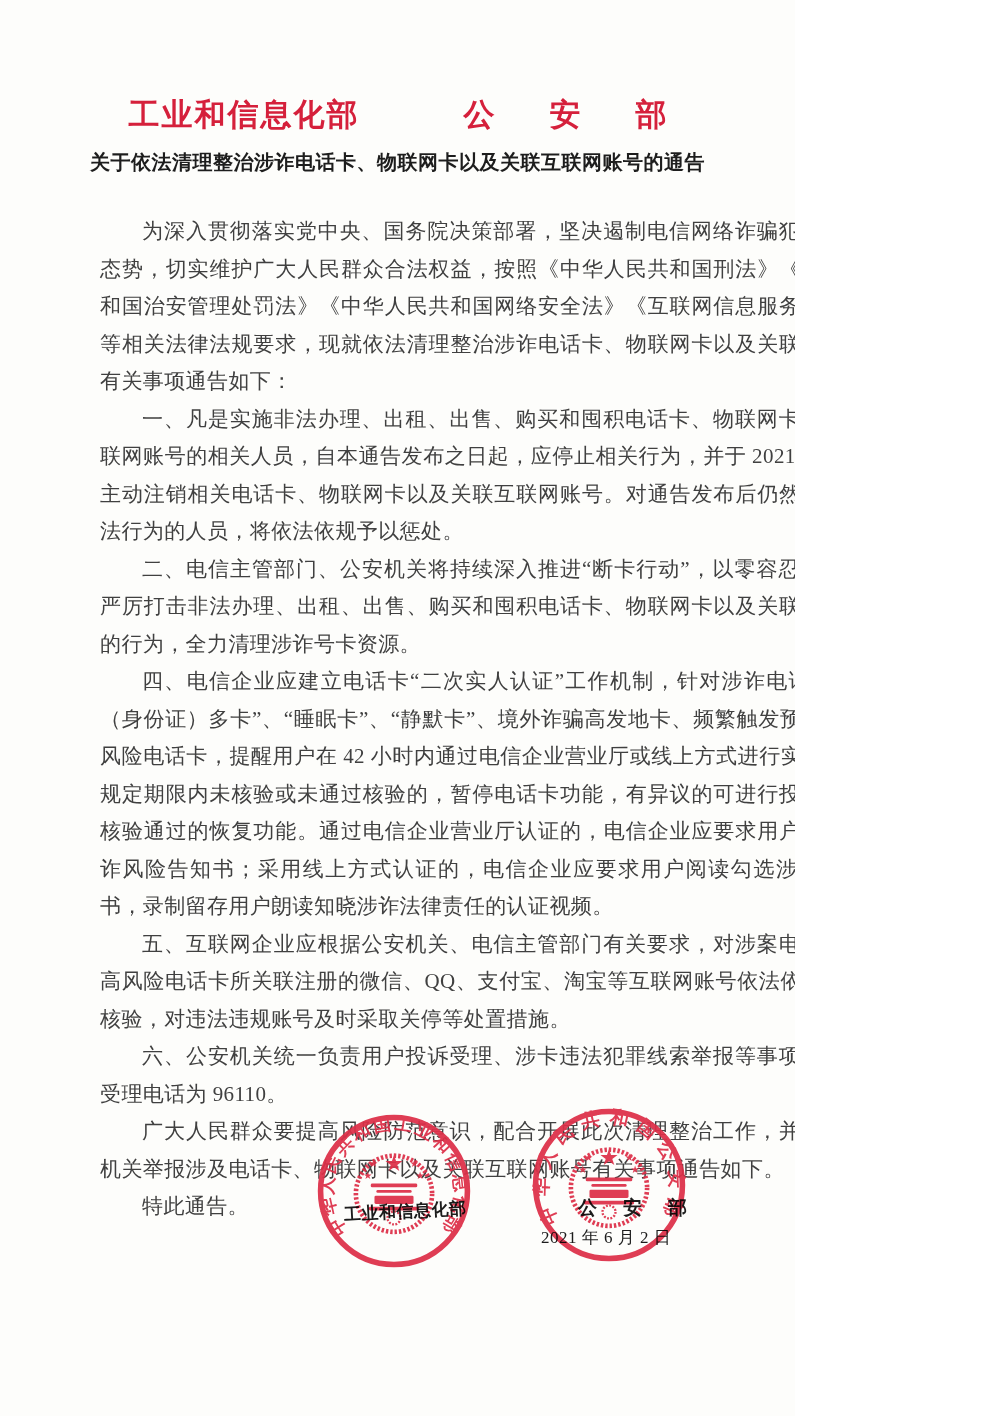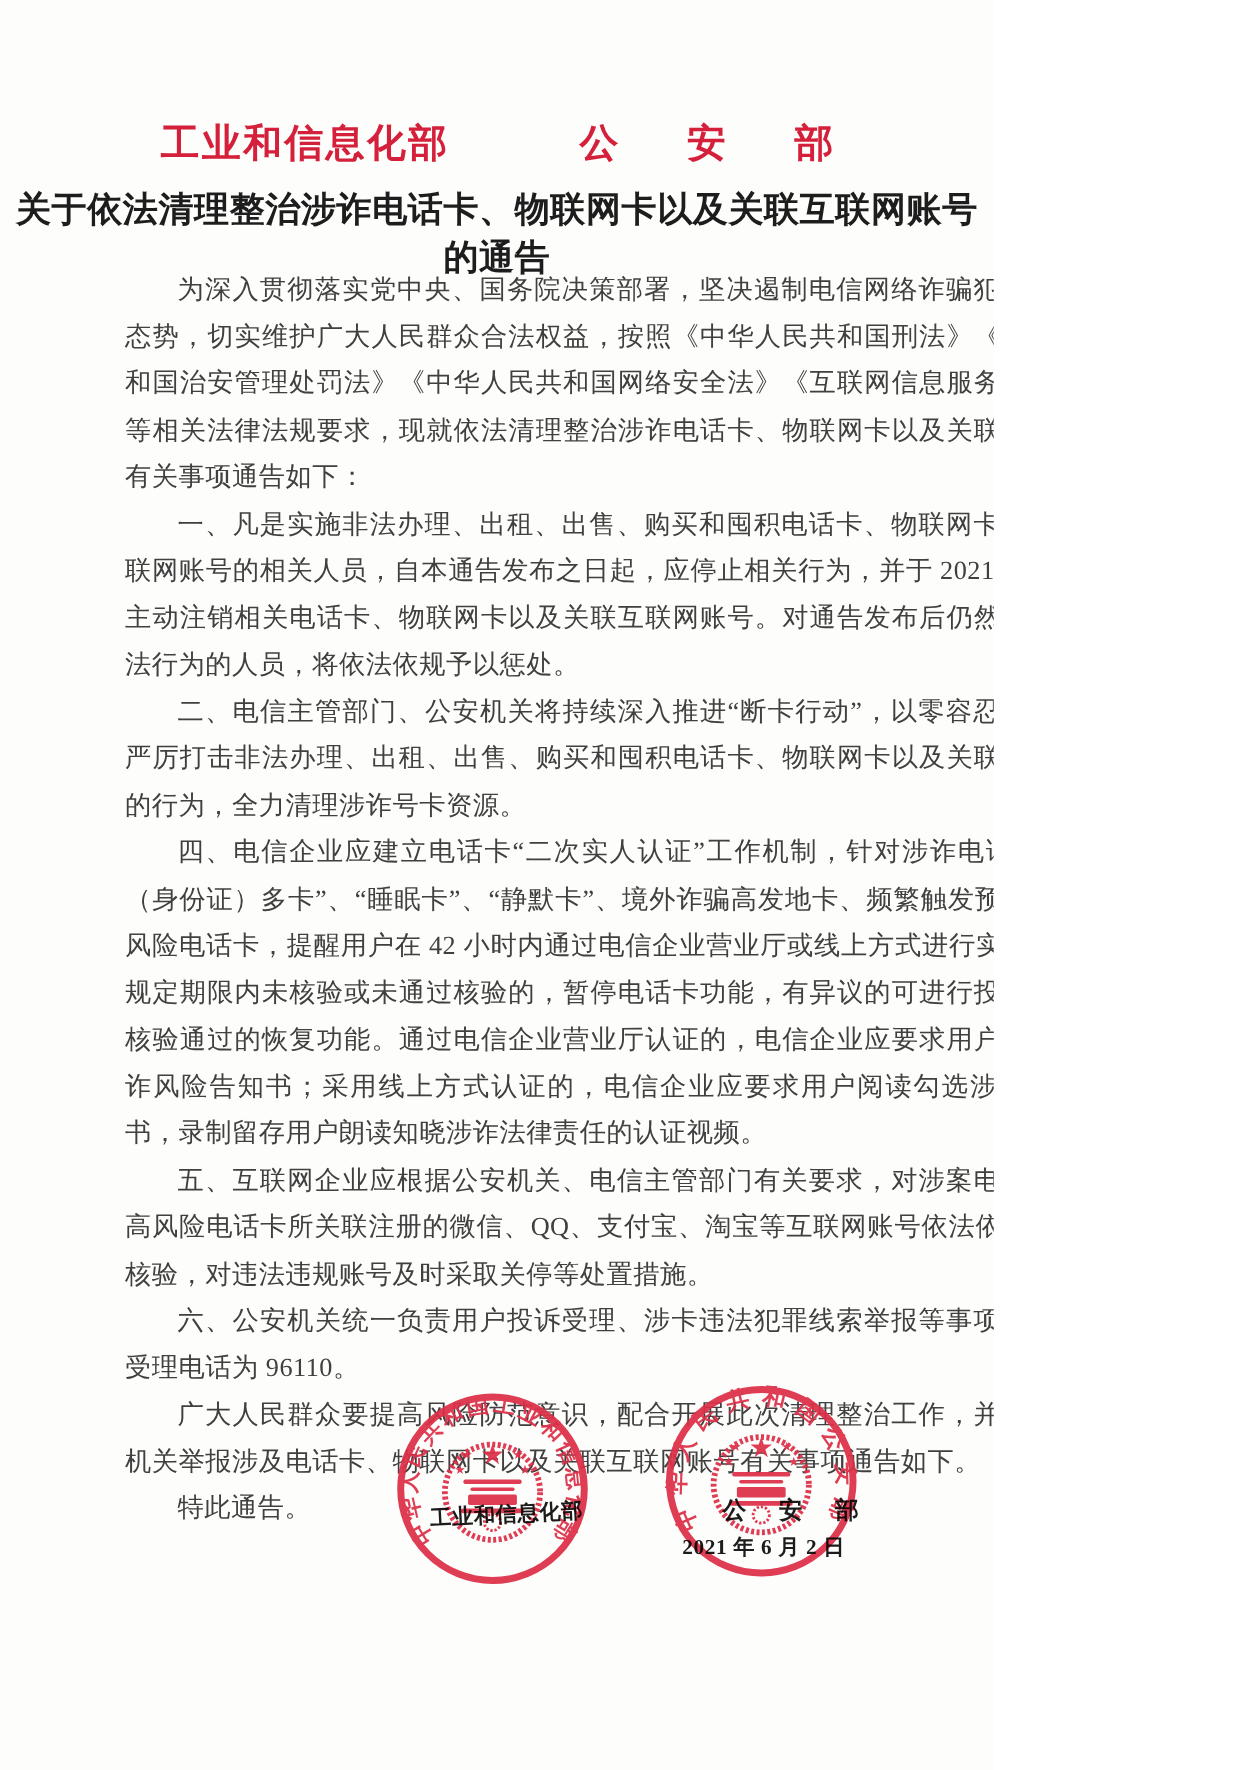--- a/index.html
+++ b/index.html
@@ -13,21 +13,21 @@
     position:absolute; top:94px; left:0; width:100%;
     display:flex; justify-content:center; align-items:baseline; gap:104px;
   }
   .ministry {
     font-size:31px; font-weight:bold; color:#d5203b;
     letter-spacing:2px; white-space:nowrap;
   }
   .ministry.right { letter-spacing:55px; margin-right:-55px; }
   .doc-title {
     position:absolute; top:149px; left:0; width:100%;
-    text-align:center; font-size:28px; font-weight:bold;
+    text-align:center; font-size:20px; font-weight:bold;
     color:#1d1d1d; letter-spacing:0.5px;
   }
   
   .body-text {
     position:absolute; top:213px; left:100px; width:810px;
     font-size:21px; line-height:37.5px; color:#404040;
     text-align:justify; letter-spacing:0.4px;
   }
   .body-text p { margin:0; text-indent:2em; }
   
@@ -48,22 +48,22 @@
   .star.big { font-size:24px; }
   .star.small { font-size:11px; }
   .overlay-sig {
     position:absolute; color:#1c1c1c; white-space:nowrap;
     mix-blend-mode:multiply; font-weight:bold;
   }
   .sig-left  { left:344px; top:1200px; width:120px; text-align:center;
                font-size:17px; transform:rotate(-3deg); letter-spacing:0.5px; }
   .sig-right { left:552px; top:1195px; width:130px; text-align:center;
                font-size:19px; letter-spacing:26px; text-indent:26px; }
-  .seal-date { left:536px; top:1226px; width:140px; text-align:right;
-               font-size:17px; font-weight:bold; letter-spacing:0.5px; }
+  .seal-date { left:536px; top:1226px; width:140px; text-align:center;
+               font-size:17px; font-weight:normal; letter-spacing:0.5px; }
 </style>
 </head>
 <body>
 
 <div class="page">
 
   <div class="header-row">
     <span class="ministry">工业和信息化部</span>
     <span class="ministry right">公安部</span>
   </div>

